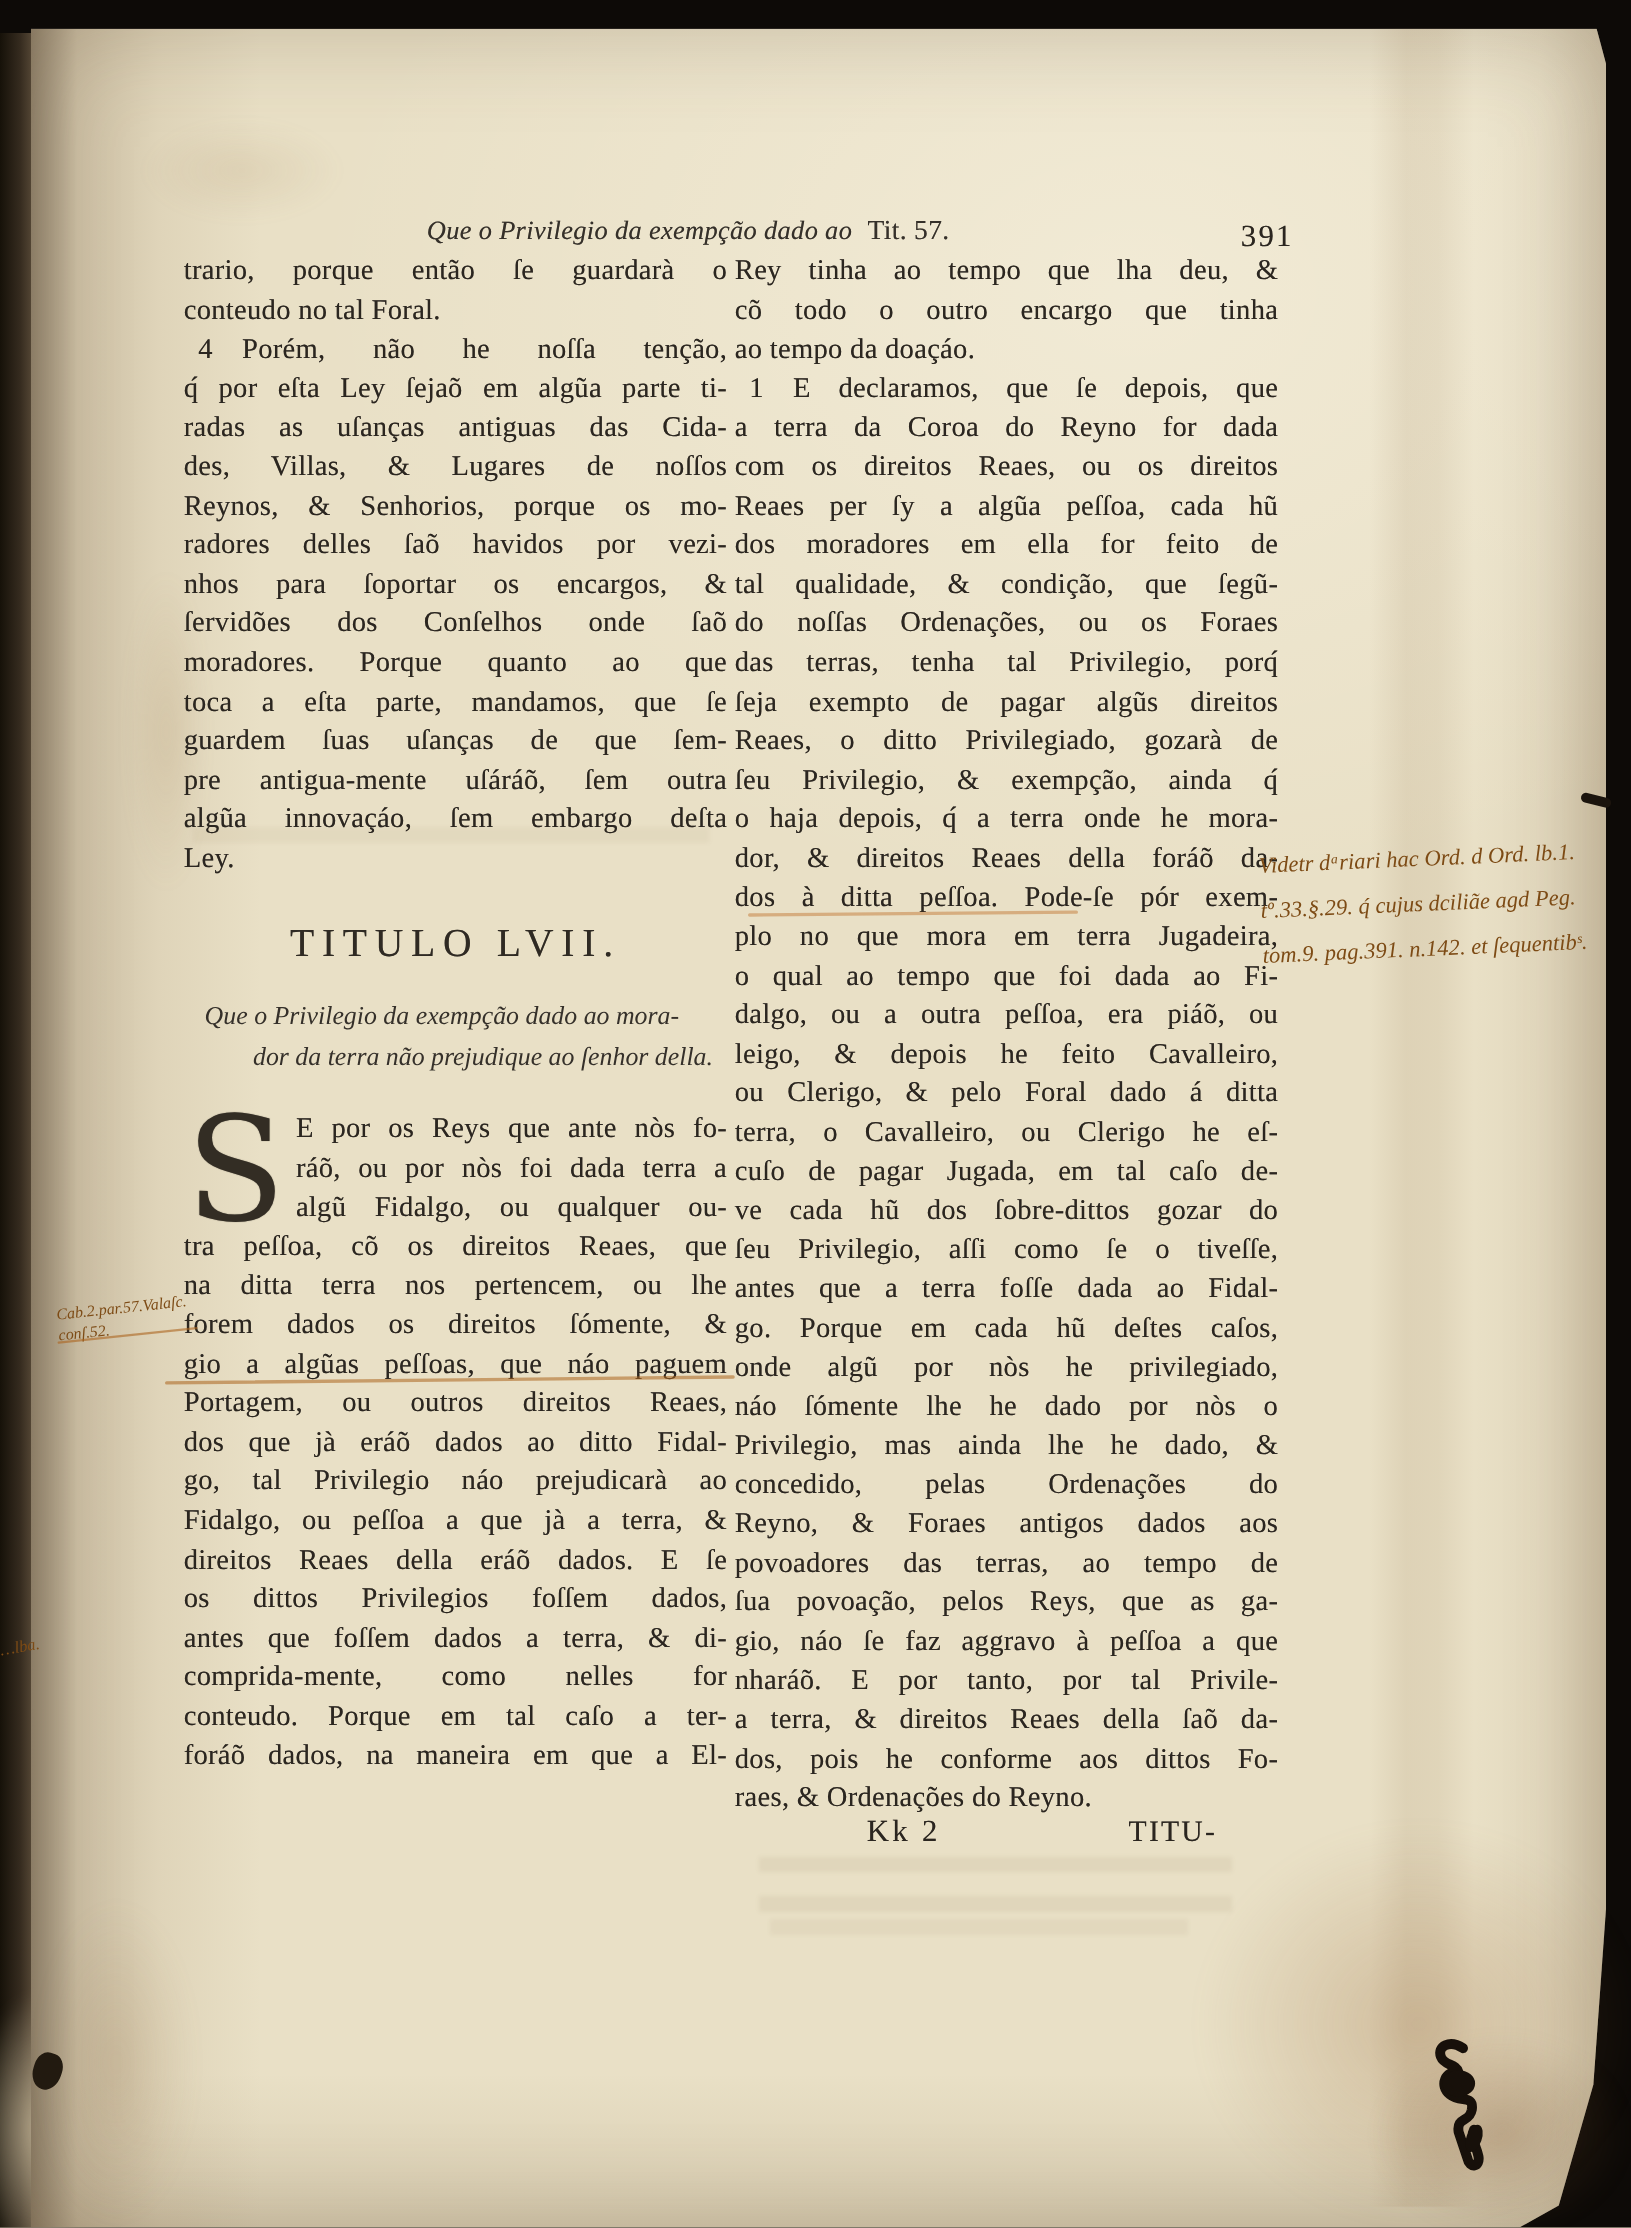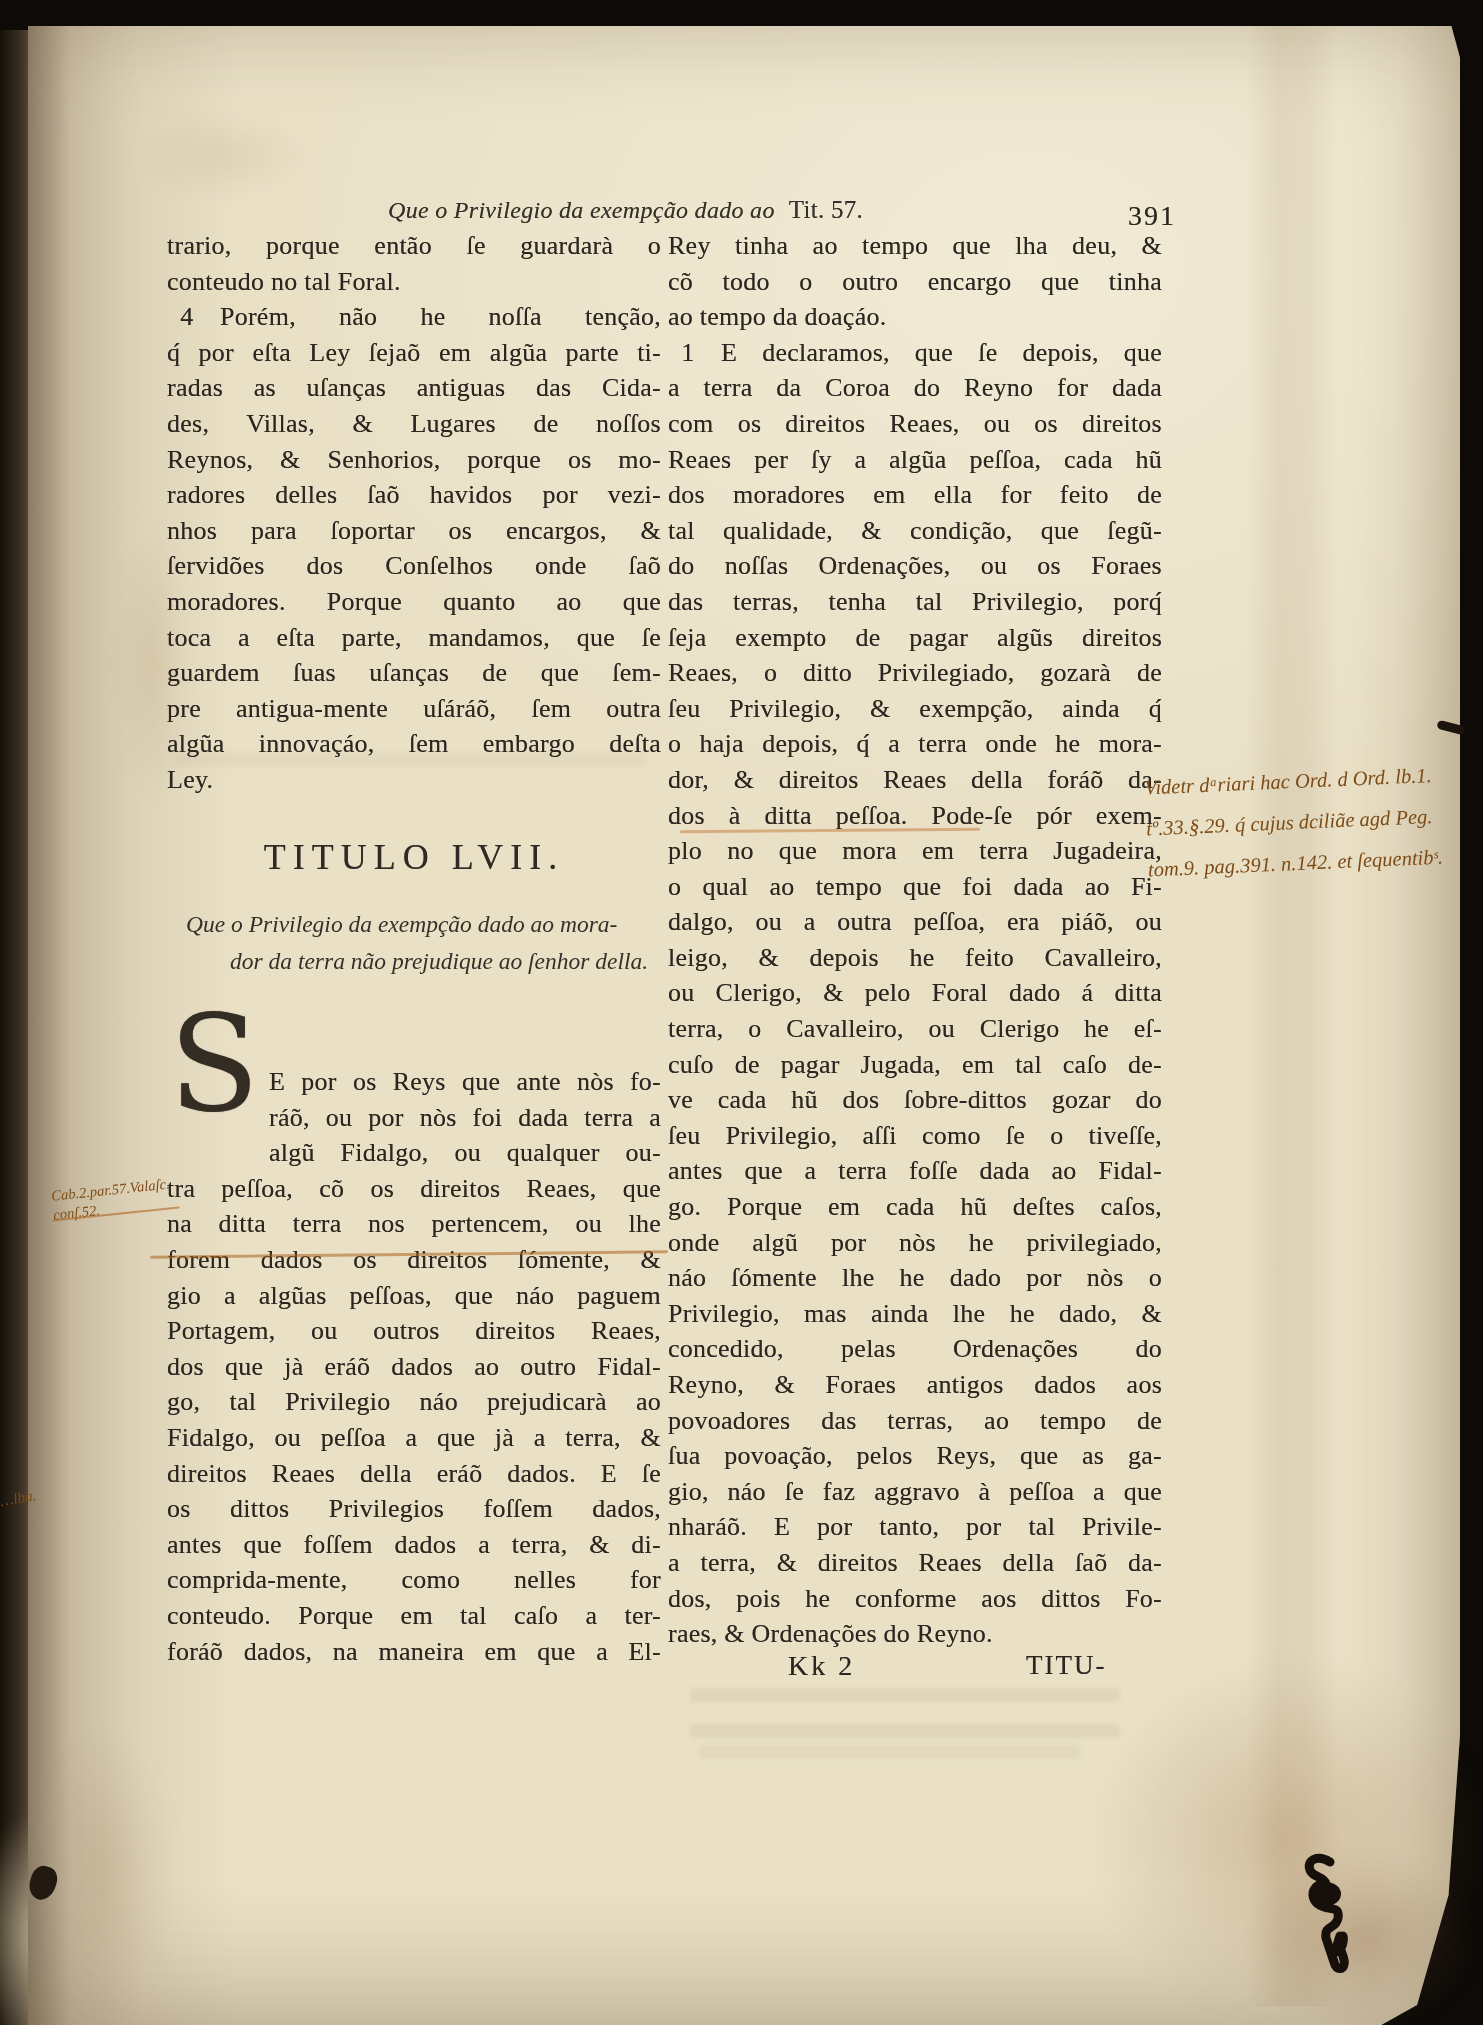--- a/index.html
+++ b/index.html
@@ -68,21 +68,21 @@
   .header-italic{
     position:absolute;left:388px;top:196px;font-style:italic;font-size:24px;letter-spacing:.3px;color:#35302a;text-align:right;
   }
   .header-tit{font-style:normal;font-size:25px;margin-left:14px;}
   .page-number{position:absolute;left:1128px;top:200px;font-size:28px;letter-spacing:2px;color:#2b2620;}
   .col{position:absolute;width:494px;font-size:26px;letter-spacing:.25px;}
   .col .line{height:35.6px;line-height:35.6px;white-space:nowrap;text-align:left;overflow:visible;}
   .col .line.fill{white-space:normal;text-align:justify;text-align-last:justify;}
   .col .line.dc{padding-left:102px;}
   #col-left-1{left:167px;top:228px;}
-  #col-left-2{left:167px;top:1064px;}
+  #col-left-2{left:167px;top:1008px;}
   #col-right{left:668px;top:228px;}
   .dropcap{
     position:absolute;left:169px;top:1014px;width:94px;height:108px;
     font-size:132px;line-height:100px;color:#332d24;font-family:"DejaVu Serif", serif;
     text-shadow:0 0 1px rgba(43,38,32,.6);
   }
   .section-title{
     position:absolute;left:167px;top:836px;width:494px;text-align:center;
     font-size:36px;letter-spacing:7px;color:#2f2a23;
   }
@@ -163,21 +163,21 @@
 <div class="dropcap">S</div>
 <div id="col-left-2" class="col printed">
     <div class="line fill dc">E por os Reys que ante nòs fo-</div>
     <div class="line fill dc">ráõ, ou por nòs foi dada terra a</div>
     <div class="line fill dc">algũ Fidalgo, ou qualquer ou-</div>
     <div class="line fill">tra peſſoa, cõ os direitos Reaes, que</div>
     <div class="line fill">na ditta terra nos pertencem, ou lhe</div>
     <div class="line fill">forem dados os direitos ſómente, &amp;</div>
     <div class="line fill">gio a algũas peſſoas, que náo paguem</div>
     <div class="line fill">Portagem, ou outros direitos Reaes,</div>
-    <div class="line fill">dos que jà eráõ dados ao outro Fidal-</div>
+    <div class="line fill">dos que jà eráõ dados ao ditto Fidal-</div>
     <div class="line fill">go, tal Privilegio náo prejudicarà ao</div>
     <div class="line fill">Fidalgo, ou peſſoa a que jà a terra, &amp;</div>
     <div class="line fill">direitos Reaes della eráõ dados. E ſe</div>
     <div class="line fill">os dittos Privilegios foſſem dados,</div>
     <div class="line fill">antes que foſſem dados a terra, &amp; di-</div>
     <div class="line fill">comprida-mente, como nelles for</div>
     <div class="line fill">conteudo. Porque em tal caſo a ter-</div>
     <div class="line fill">foráõ dados, na maneira em que a El-</div>
   </div>
 

